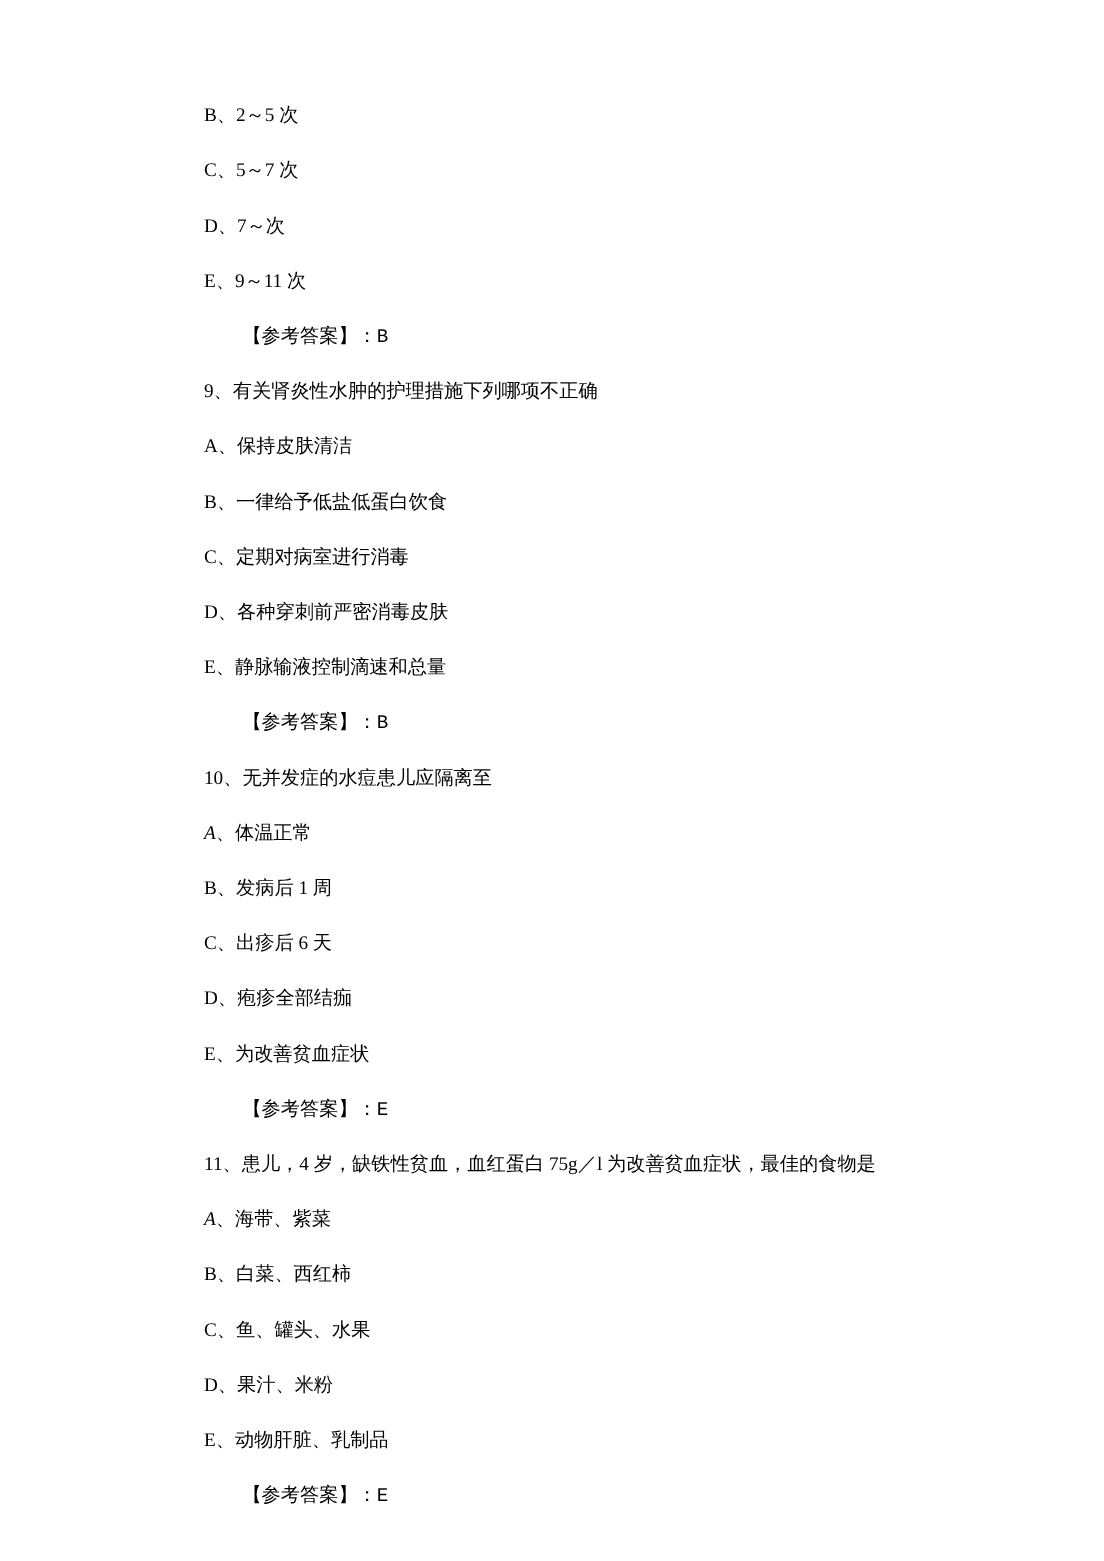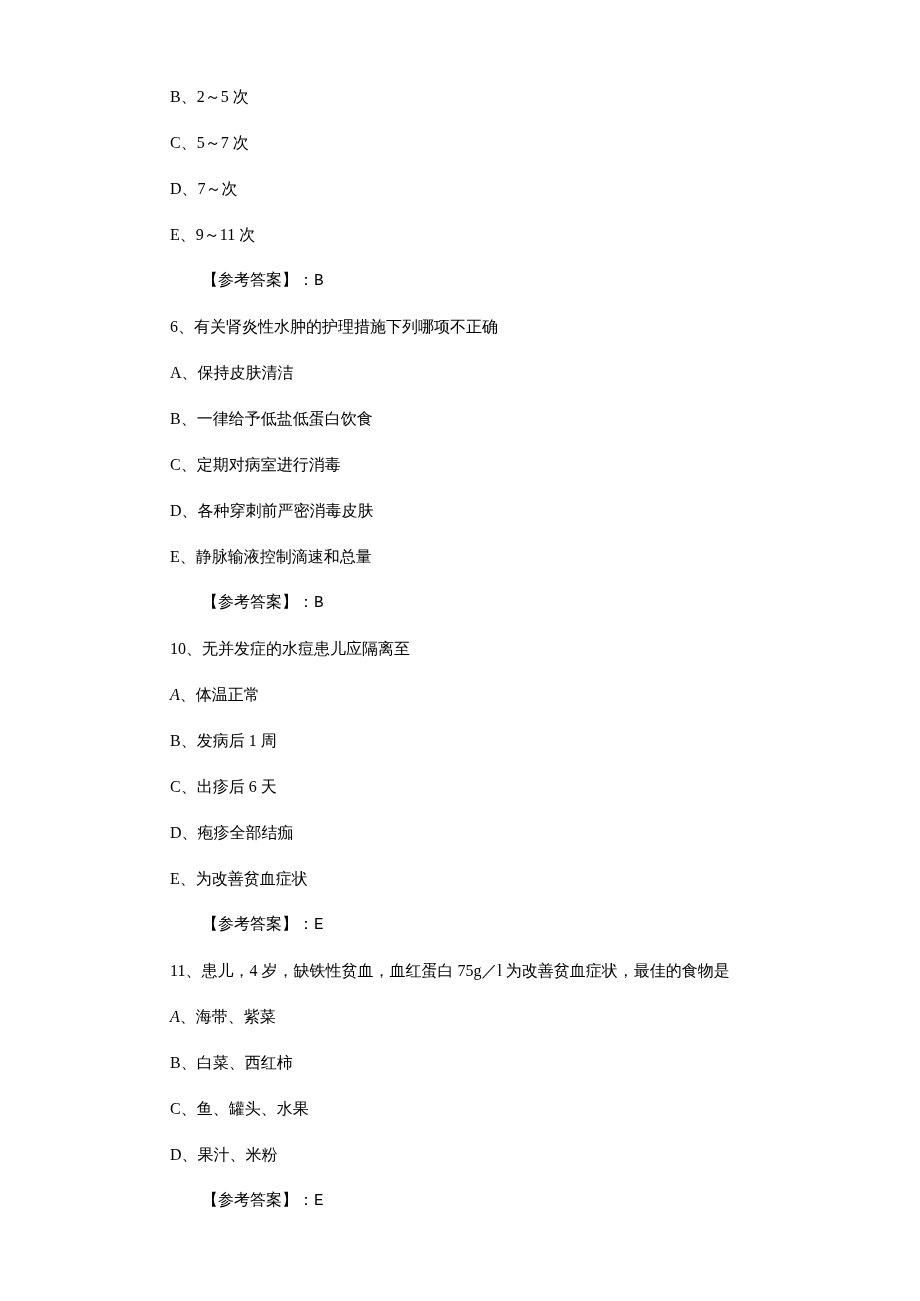--- a/index.html
+++ b/index.html
@@ -32,21 +32,21 @@
 <body>
 
 <div class="page">
 
   <div class="line">B、2～5 次</div>
   <div class="line">C、5～7 次</div>
   <div class="line">D、7～次</div>
   <div class="line">E、9～11 次</div>
   <div class="line indent">【参考答案】：B</div>
 
-  <div class="line">6、有关肾炎性水肿的护理措施下列哪项不正确</div>
+  <div class="line">9、有关肾炎性水肿的护理措施下列哪项不正确</div>
   <div class="line">A、保持皮肤清洁</div>
   <div class="line">B、一律给予低盐低蛋白饮食</div>
   <div class="line">C、定期对病室进行消毒</div>
   <div class="line">D、各种穿刺前严密消毒皮肤</div>
   <div class="line">E、静脉输液控制滴速和总量</div>
   <div class="line indent">【参考答案】：B</div>
 
   <div class="line">10、无并发症的水痘患儿应隔离至</div>
   <div class="line">
     <span class="italic-a">A</span><span>、体温正常</span>
@@ -57,15 +57,16 @@
   <div class="line">E、为改善贫血症状</div>
   <div class="line indent">【参考答案】：E</div>
 
   <div class="line">11、患儿，4 岁，缺铁性贫血，血红蛋白 75g／l 为改善贫血症状，最佳的食物是</div>
   <div class="line">
     <span class="italic-a">A</span><span>、海带、紫菜</span>
   </div>
   <div class="line">B、白菜、西红柿</div>
   <div class="line">C、鱼、罐头、水果</div>
   <div class="line">D、果汁、米粉</div>
+  <div class="line">E、动物肝脏、乳制品</div>
   <div class="line indent">【参考答案】：E</div>
 
 </div>
 
 </body></html>

